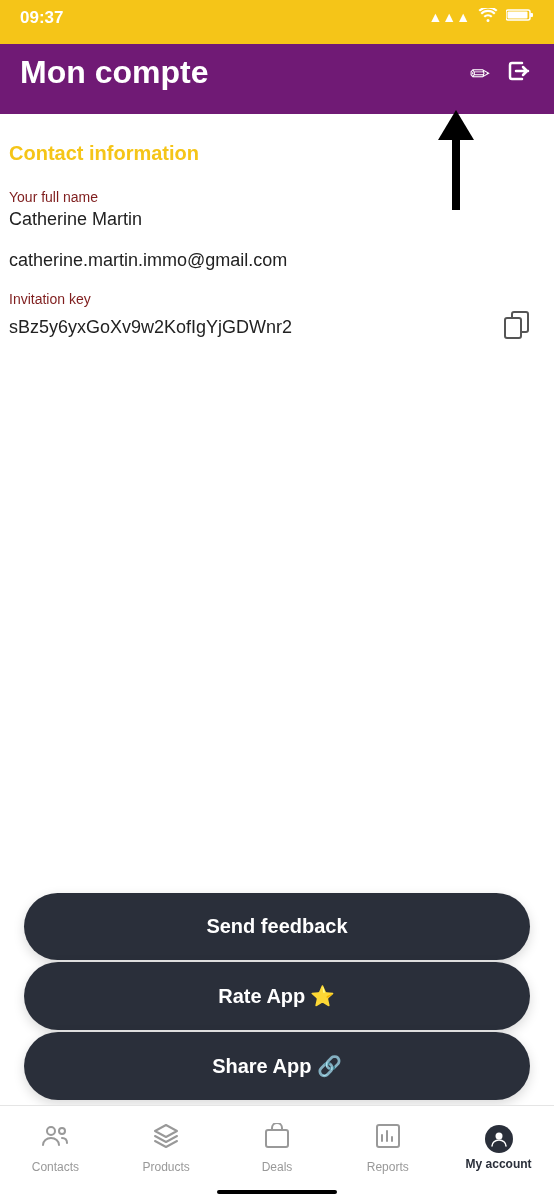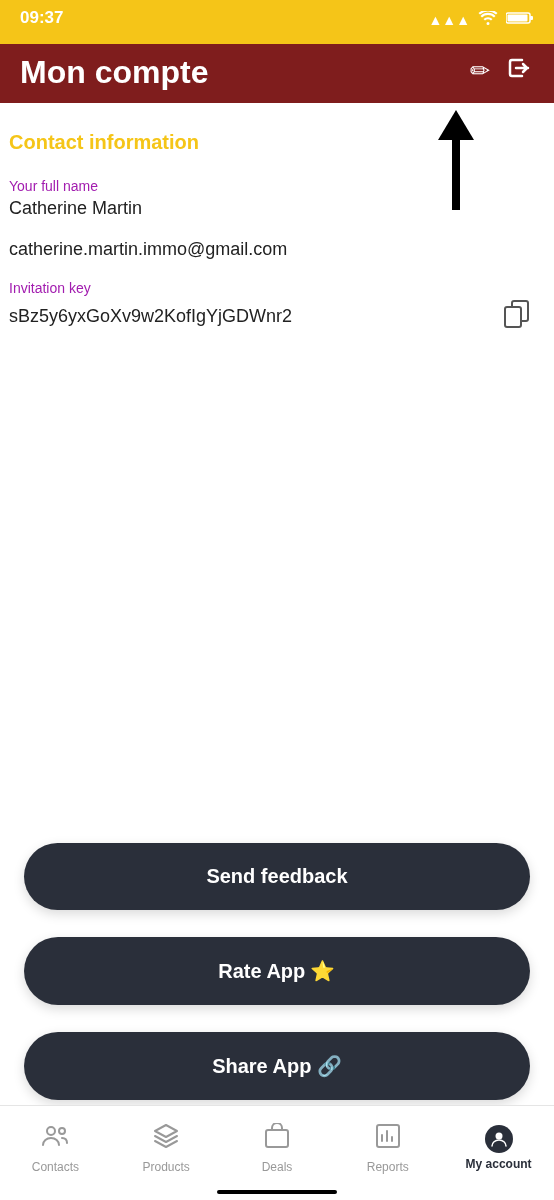--- a/index.html
+++ b/index.html
@@ -12,45 +12,45 @@
       background: #fff;
       overflow: hidden;
       position: relative;
     }
 
     
     .status-bar {
       background: #F5C518;
       height: 44px;
       display: flex;
-      align-items: flex-end;
+      align-items: flex-start;
       justify-content: space-between;
-      padding: 16px 20px;
+      padding: 8px 20px;
     }
     .status-time {
       color: #fff;
       font-size: 17px;
       font-weight: 600;
     }
     .status-icons {
       display: flex;
       align-items: center;
       gap: 8px;
     }
     .signal-icon, .wifi-icon, .battery-icon {
       color: #fff;
       font-size: 14px;
     }
 
     
     .header {
-      background: #7f1d1d;
-      padding: 10px 20px 12px 20px;
-      display: flex;
-      align-items: flex-start;
+      background: #701a75;
+      padding: 10px 20px 23px 20px;
+      display: flex;
+      align-items: flex-end;
       justify-content: space-between;
     }
     .header-title {
       color: #fff;
       font-size: 32px;
       font-weight: 700;
     }
     .header-actions {
       display: flex;
       align-items: center;
@@ -96,21 +96,21 @@
       color: #F5C518;
       font-size: 20px;
       font-weight: 600;
       margin-bottom: 24px;
     }
 
     .field-group {
       margin-bottom: 20px;
     }
     .field-label {
-      color: #a21caf;
+      color: #7f1d1d;
       font-size: 14px;
       margin-bottom: 4px;
     }
     .field-value {
       color: #222;
       font-size: 18px;
       font-weight: 400;
     }
 
     .invitation-row {
@@ -121,21 +121,21 @@
     }
 
     
     .buttons-section {
       position: absolute;
       bottom: 100px;
       left: 24px;
       right: 24px;
       display: flex;
       flex-direction: column;
-      gap: 27px;
+      gap: 2px;
     }
 
     .action-btn {
       background: #2a2f3a;
       color: #fff;
       border: none;
       border-radius: 50px;
       padding: 22px 20px;
       font-size: 20px;
       font-weight: 600;

